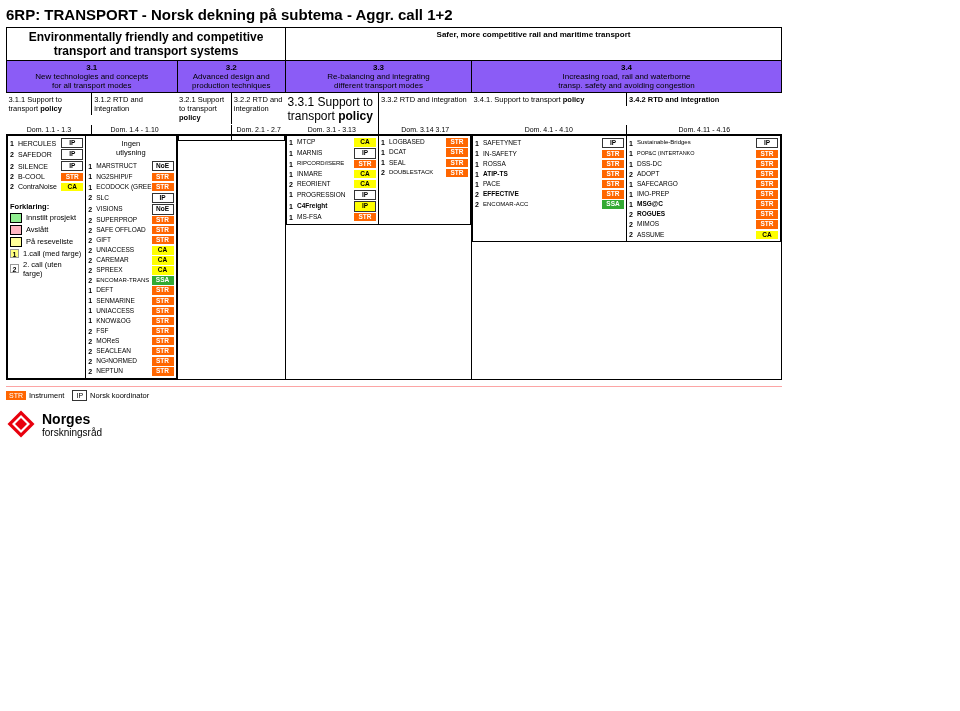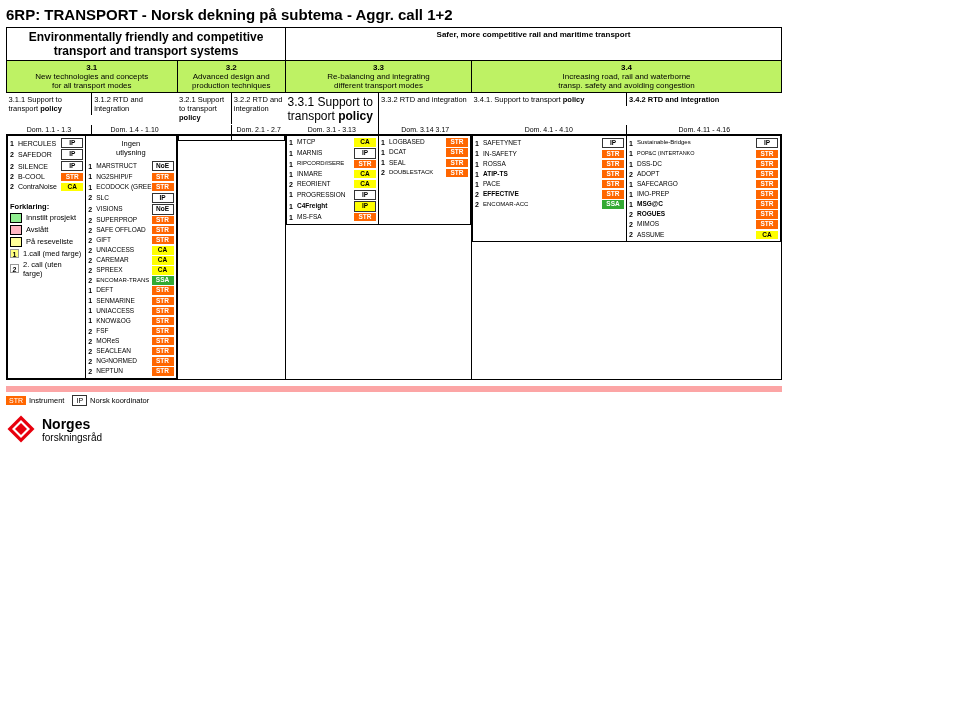--- a/index.html
+++ b/index.html
@@ -23,21 +23,21 @@
     }
     .header-group {
       text-align: center;
       font-weight: bold;
       font-size: 8.5px;
       background: #fff;
     }
     .sub-header {
       text-align: center;
       font-size: 8px;
-      background: #bef264;
+      background: #8b5cf6;
     }
     .sub-header b { font-weight: bold; }
     .domain-row td {
       font-size: 7.5px;
       text-align: center;
       background: #fff;
     }
     .legend-section {
       margin-top: 8px;
       font-size: 7.5px;
@@ -52,21 +52,21 @@
       width: 12px;
       height: 10px;
       border: 0.5px solid #000;
       display: inline-block;
     }
     .legend-green { background: #90ee90; }
     .legend-pink { background: #ffb6c1; }
     .legend-yellow { background: #ffff99; }
     .footer-section {
       margin-top: 6px;
-      border-top: 6px solid #fca5a5;
+      border-top: 1px solid #fca5a5;
       padding-top: 3px;
       display: flex;
       flex-direction: row;
       align-items: center;
       gap: 8px;
     }
     .footer-item {
       display: flex;
       align-items: center;
       gap: 3px;

